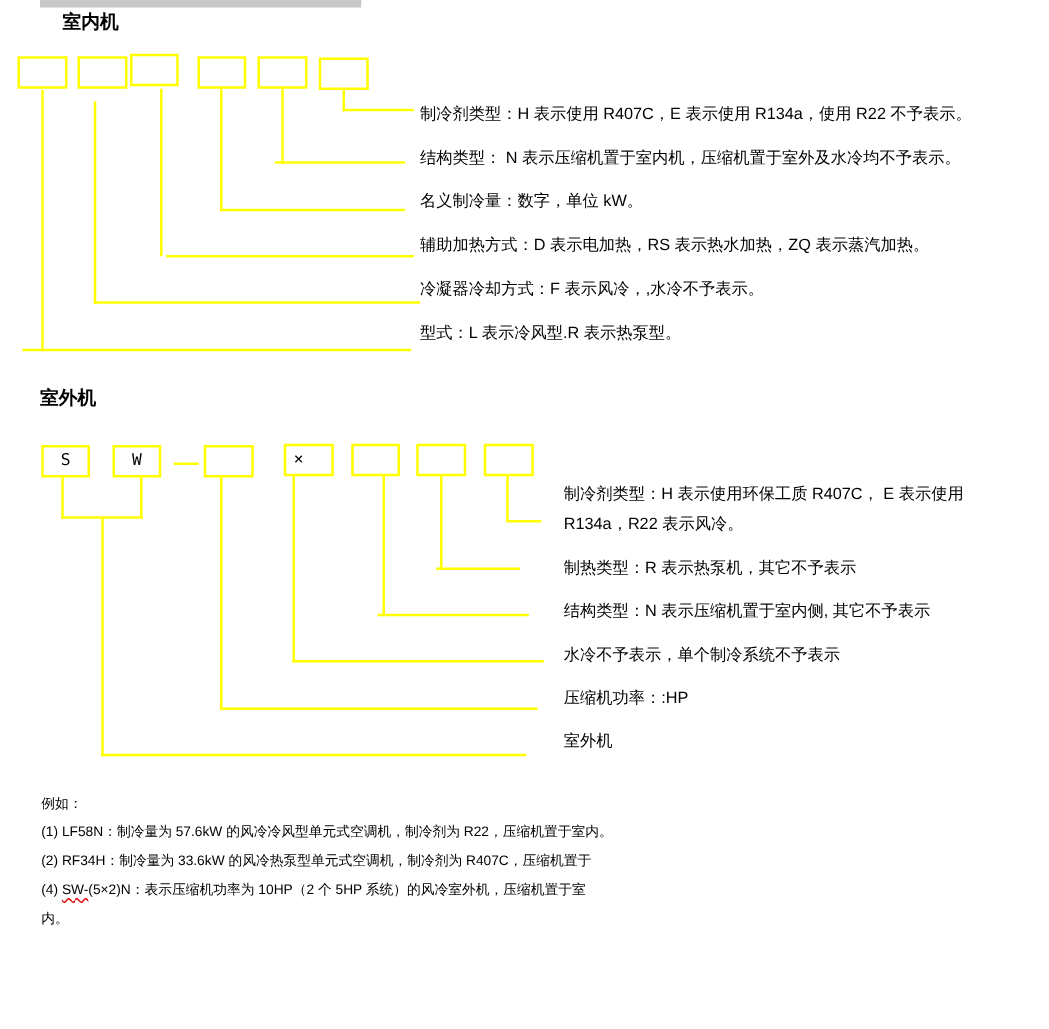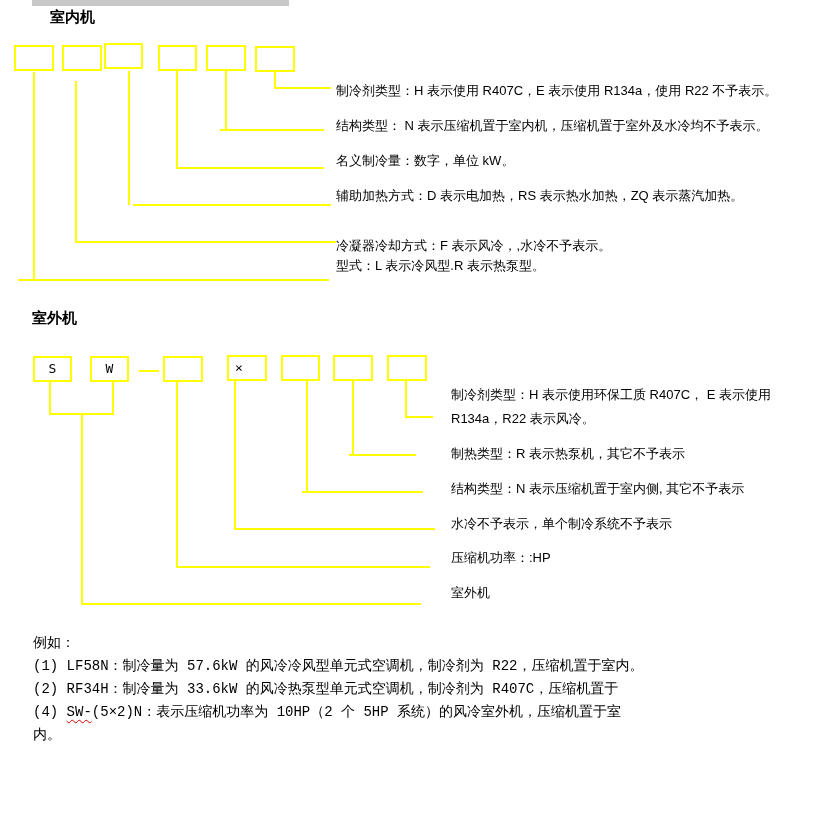--- a/index.html
+++ b/index.html
@@ -57,22 +57,22 @@
       font-size: 13px;
       line-height: 16px;
       white-space: nowrap;
       font-family: Liberation Sans, sans-serif;
     }
     .examples {
       position: absolute;
       left: 33px;
       top: 632px;
       width: 700px;
-      font-family: Liberation Mono, monospace;
-      font-size: 14px;
+      font-family: Liberation Sans, sans-serif;
+      font-size: 11px;
       line-height: 23px;
     }
     .ex-line {
       white-space: nowrap;
       height: 23px;
     }
     .squiggle {
       text-decoration: underline wavy #e00000;
       text-decoration-thickness: 1px;
       text-underline-offset: 3px;
@@ -107,21 +107,21 @@
 <div class="vl" style="left:75px; top:81px; height:162px;"></div>
 <div class="hl" style="left:75px; top:241px; width:261px;"></div>
 
 <div class="vl" style="left:33px; top:72px; height:209px;"></div>
 <div class="hl" style="left:18px; top:279px; width:311px;"></div>
 
 <div class="label" style="left:336px; top:83px;">制冷剂类型：H 表示使用 R407C，E 表示使用 R134a，使用 R22 不予表示。</div>
 <div class="label" style="left:336px; top:118px;">结构类型：  N 表示压缩机置于室内机，压缩机置于室外及水冷均不予表示。</div>
 <div class="label" style="left:336px; top:153px;text-align:right;">名义制冷量：数字，单位 kW。</div>
 <div class="label" style="left:336px; top:188px;">辅助加热方式：D 表示电加热，RS 表示热水加热，ZQ 表示蒸汽加热。</div>
-<div class="label" style="left:336px; top:238px;text-align:right;">冷凝器冷却方式：F  表示风冷，,水冷不予表示。</div>
+<div class="label" style="left:336px; top:223px;text-align:right;">冷凝器冷却方式：F  表示风冷，,水冷不予表示。</div>
 <div class="label" style="left:336px; top:258px;">型式：L 表示冷风型.R 表示热泵型。</div>
 
 <div class="heading" style="left:32px; top:309px;">室外机</div>
 
 <div class="box" style="left:33px; top:356px; width:39px; height:26px;"><span class="inner">S</span></div>
 <div class="box" style="left:90px; top:356px; width:39px; height:26px;"><span class="inner">W</span></div>
 <div class="hl" style="left:139px; top:370px; width:20px;"></div>
 <div class="box" style="left:163px; top:356px; width:40px; height:26px;"></div>
 <div class="box" style="left:227px; top:355px; width:40px; height:26px; text-align:left; padding-left:6px;"><span class="inner">×</span></div>
 <div class="box" style="left:281px; top:355px; width:39px; height:26px;"></div>

